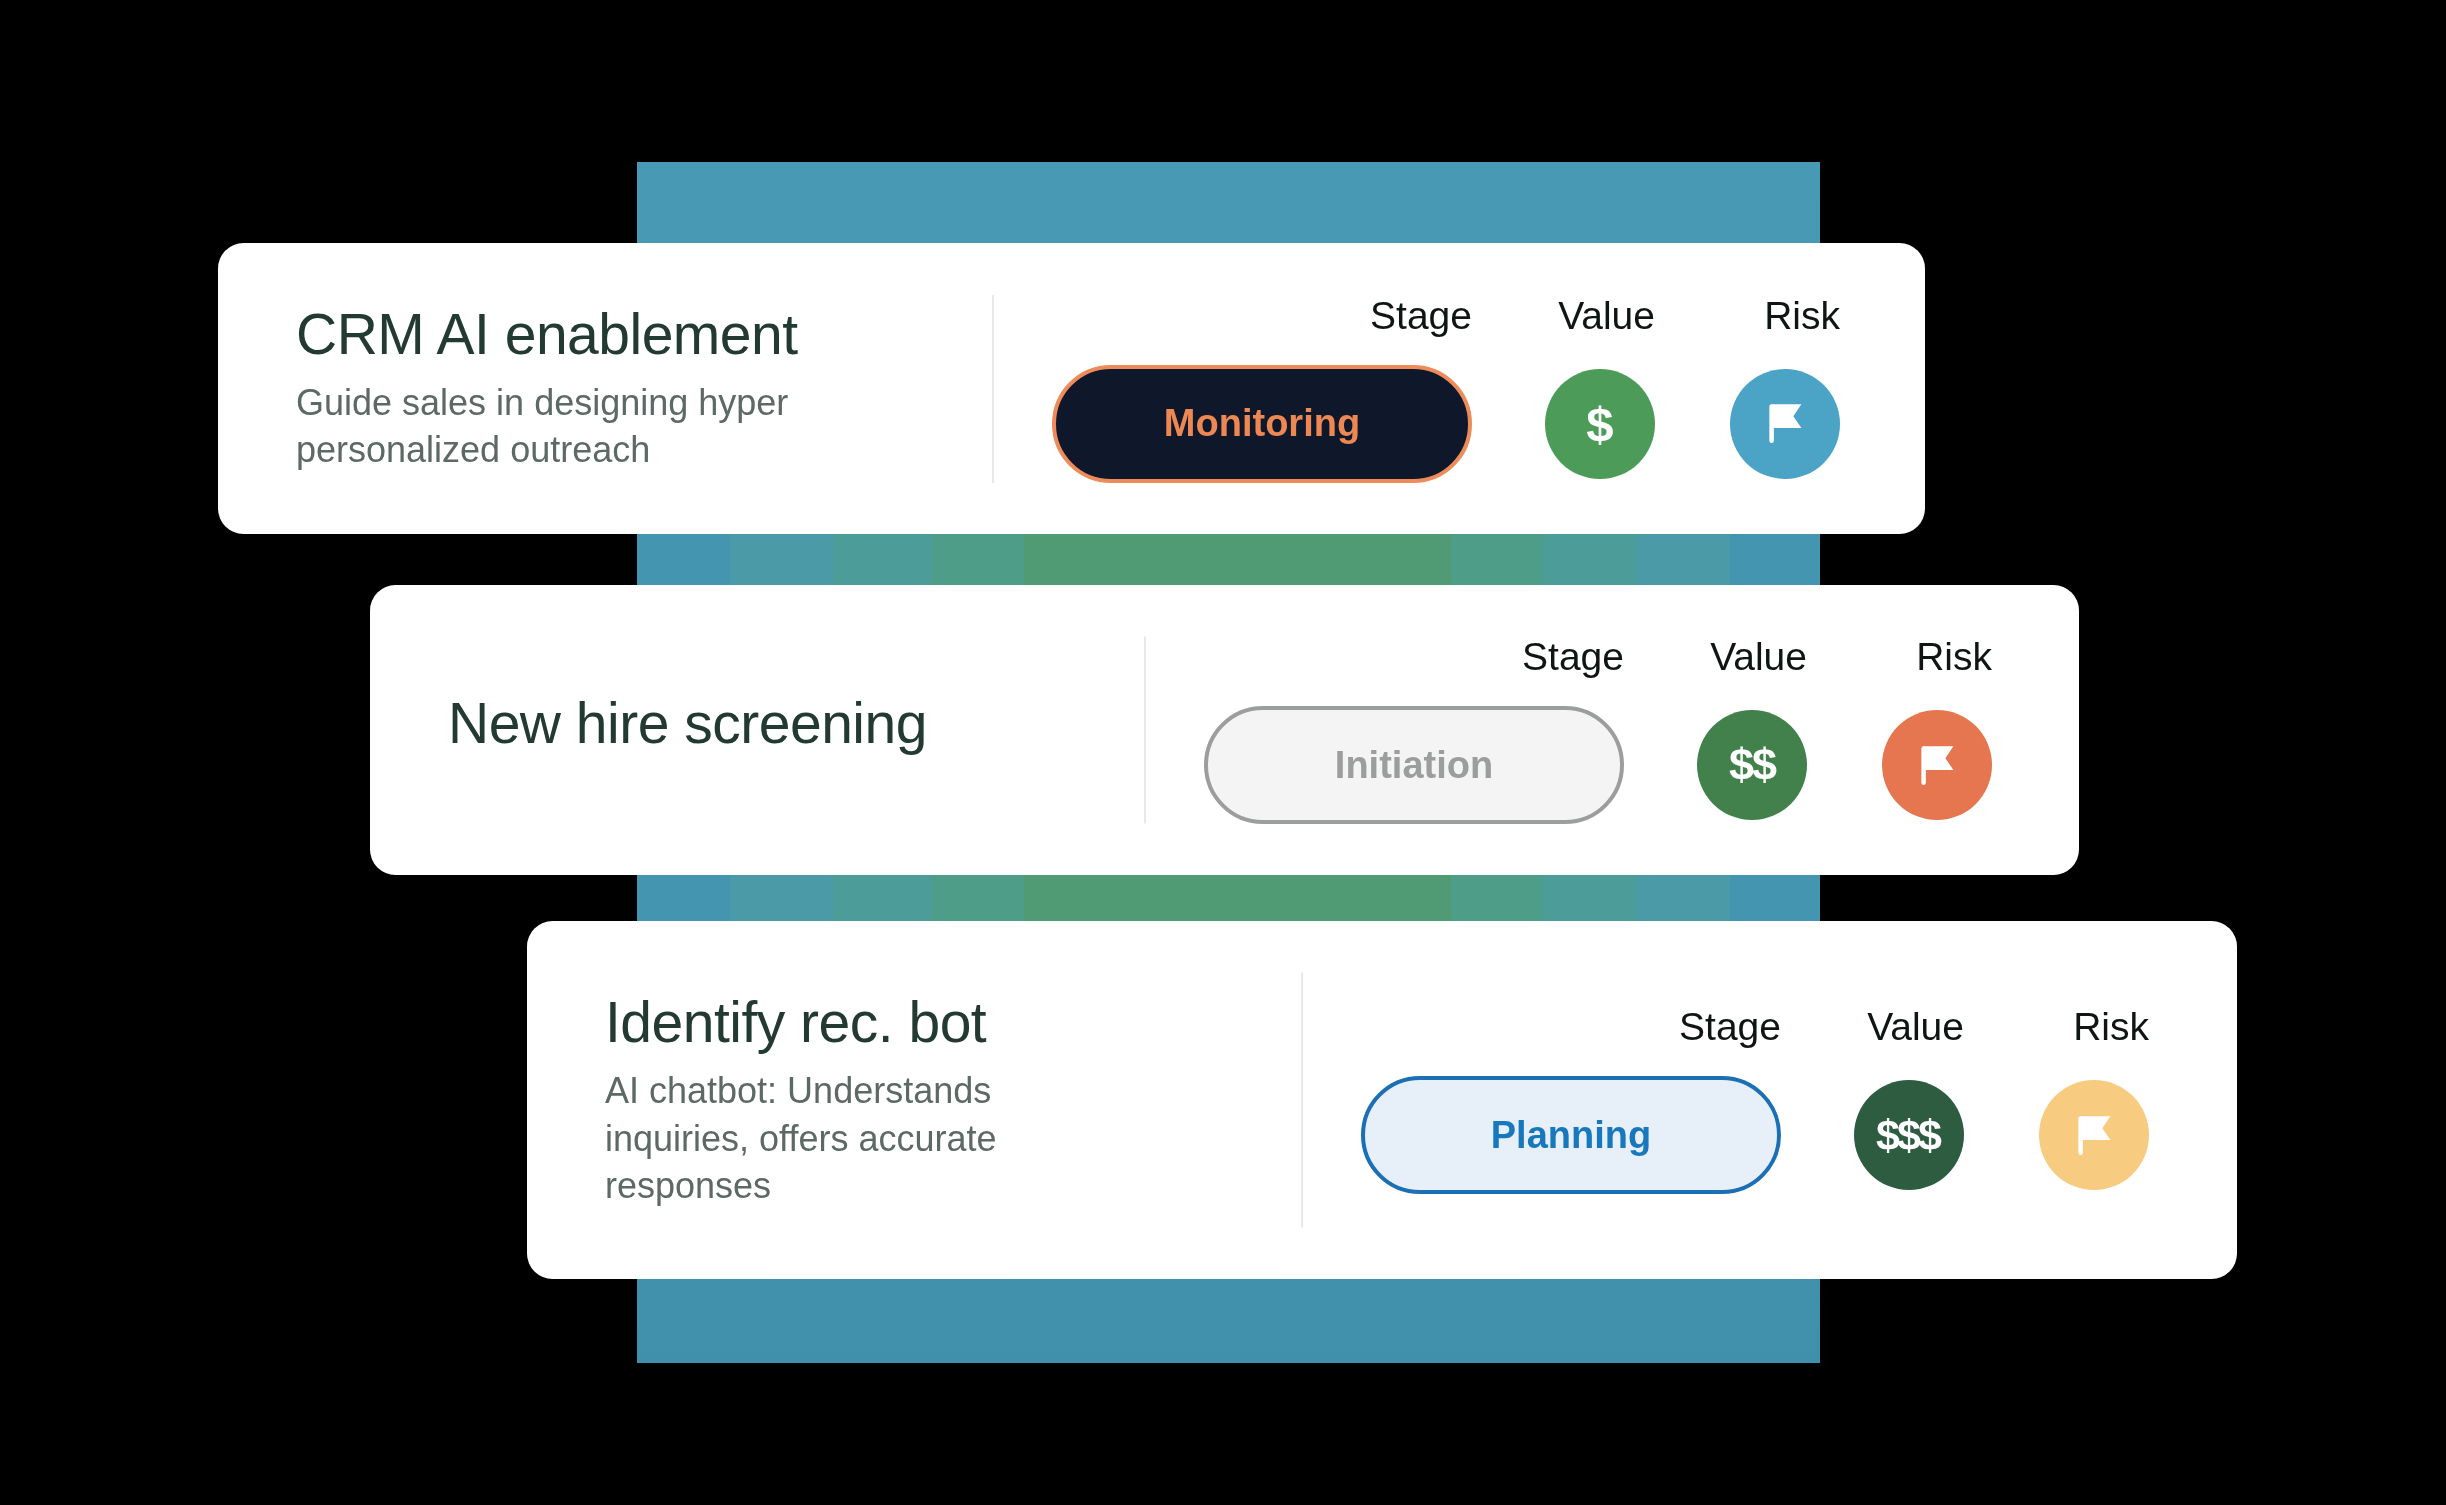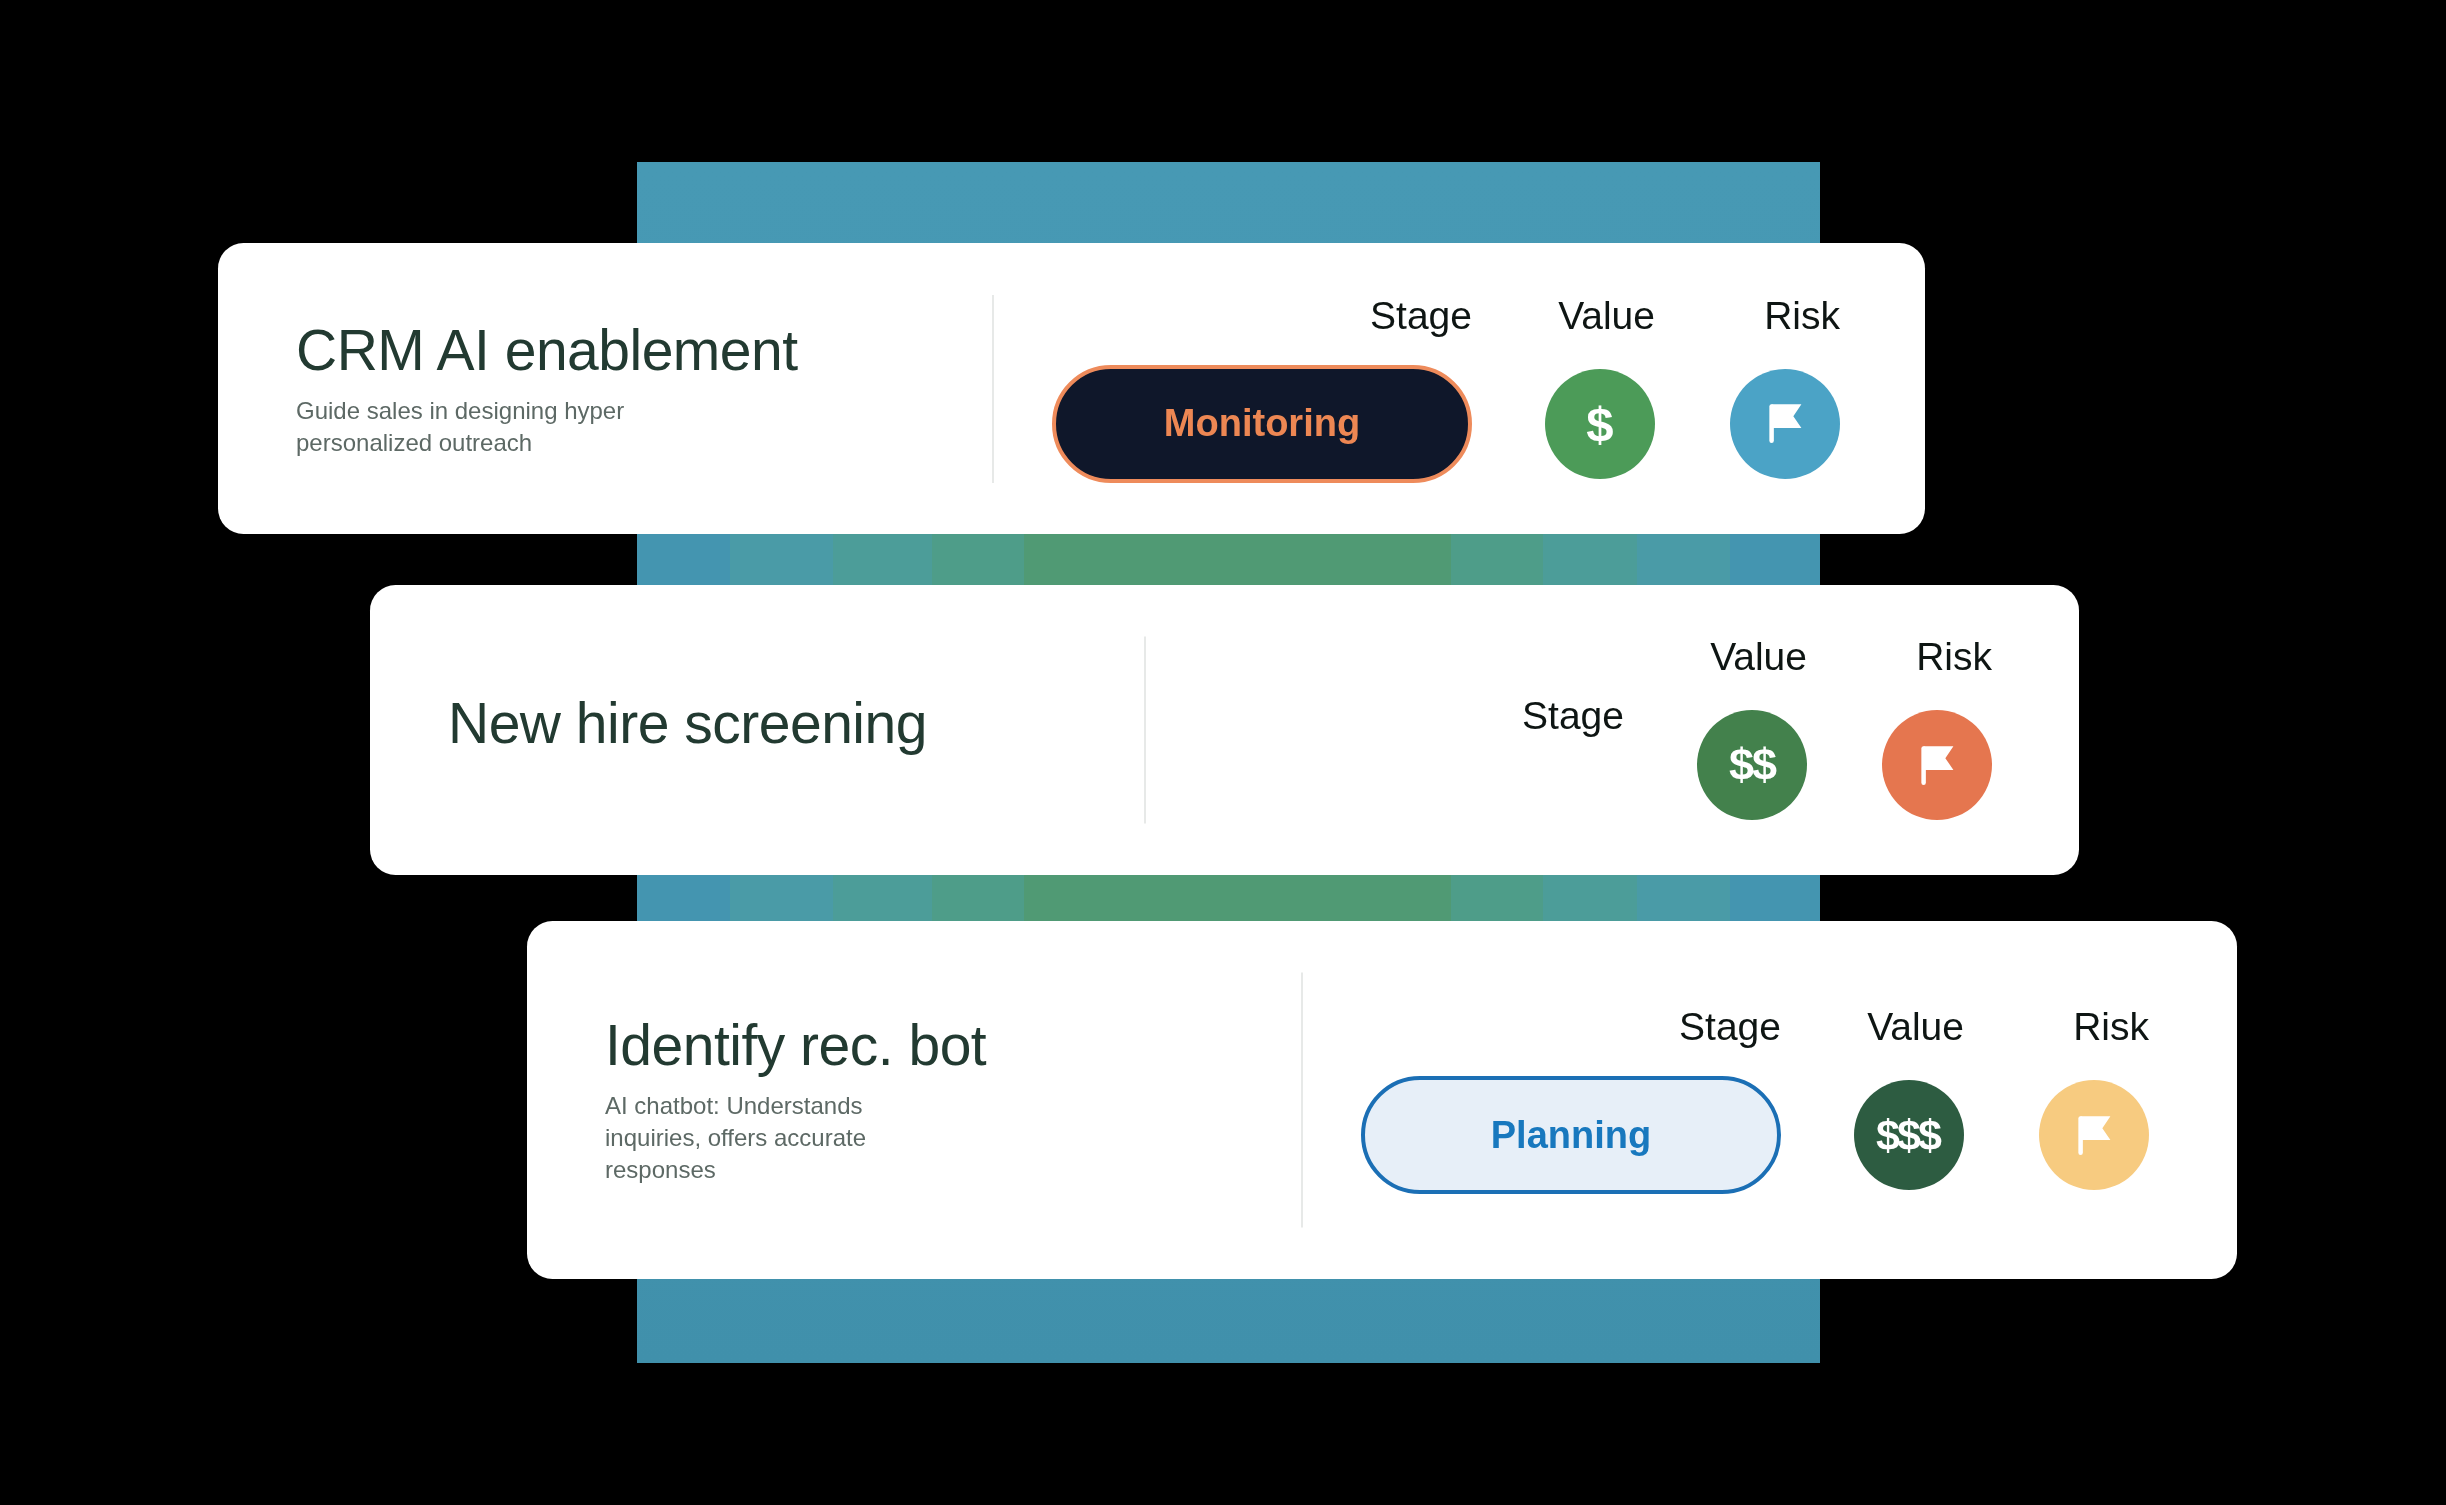--- a/index.html
+++ b/index.html
@@ -39,21 +39,21 @@
   .card3{left:527px;top:921px;width:1710px;height:358px;}
 
   .card-text{
     position:absolute;left:78px;top:50%;transform:translateY(-50%);width:637px;
   }
   .card-title{
     font-size:57px;line-height:1.1;letter-spacing:-0.5px;
     color:#223A31;font-weight:400;margin:0 0 13.7px 0;
   }
   .card-desc{
-    font-size:24px;line-height:1.32;color:#5D6965;font-weight:400;
+    font-size:36px;line-height:1.32;color:#5D6965;font-weight:400;
     white-space:pre-line;margin:0;
   }
   .divider{
     position:absolute;left:774px;top:50%;transform:translateY(-50%);
     width:2px;height:calc(100% - 103px);background:#E7E9E8;
   }
   .metrics{
     position:absolute;left:833px;top:0;bottom:0;
     display:flex;align-items:center;
   }
@@ -154,20 +154,23 @@
   </div>
 
   <div class="card card2">
     <div class="card-text">
       <h2 class="card-title">New hire screening</h2>
     </div>
     <div class="divider"></div>
     <div class="metrics">
       <div class="m-col stage">
         <div class="m-label">Stage</div>
+        <div class="widget">
+          <div class="pill" style="border-color: rgb(155, 158, 157); background-color: rgb(244, 244, 244); color: rgb(155, 158, 157);">Initiation</div>
+        </div>
       </div>
       <div class="m-col value">
         <div class="m-label">Value</div>
         <div class="widget">
           <div class="circle" style="background-color: rgb(67, 129, 76); color: rgb(255, 255, 255);">
             <span class="sym sym-2">$$</span>
           </div>
         </div>
       </div>
       <div class="m-col risk">

